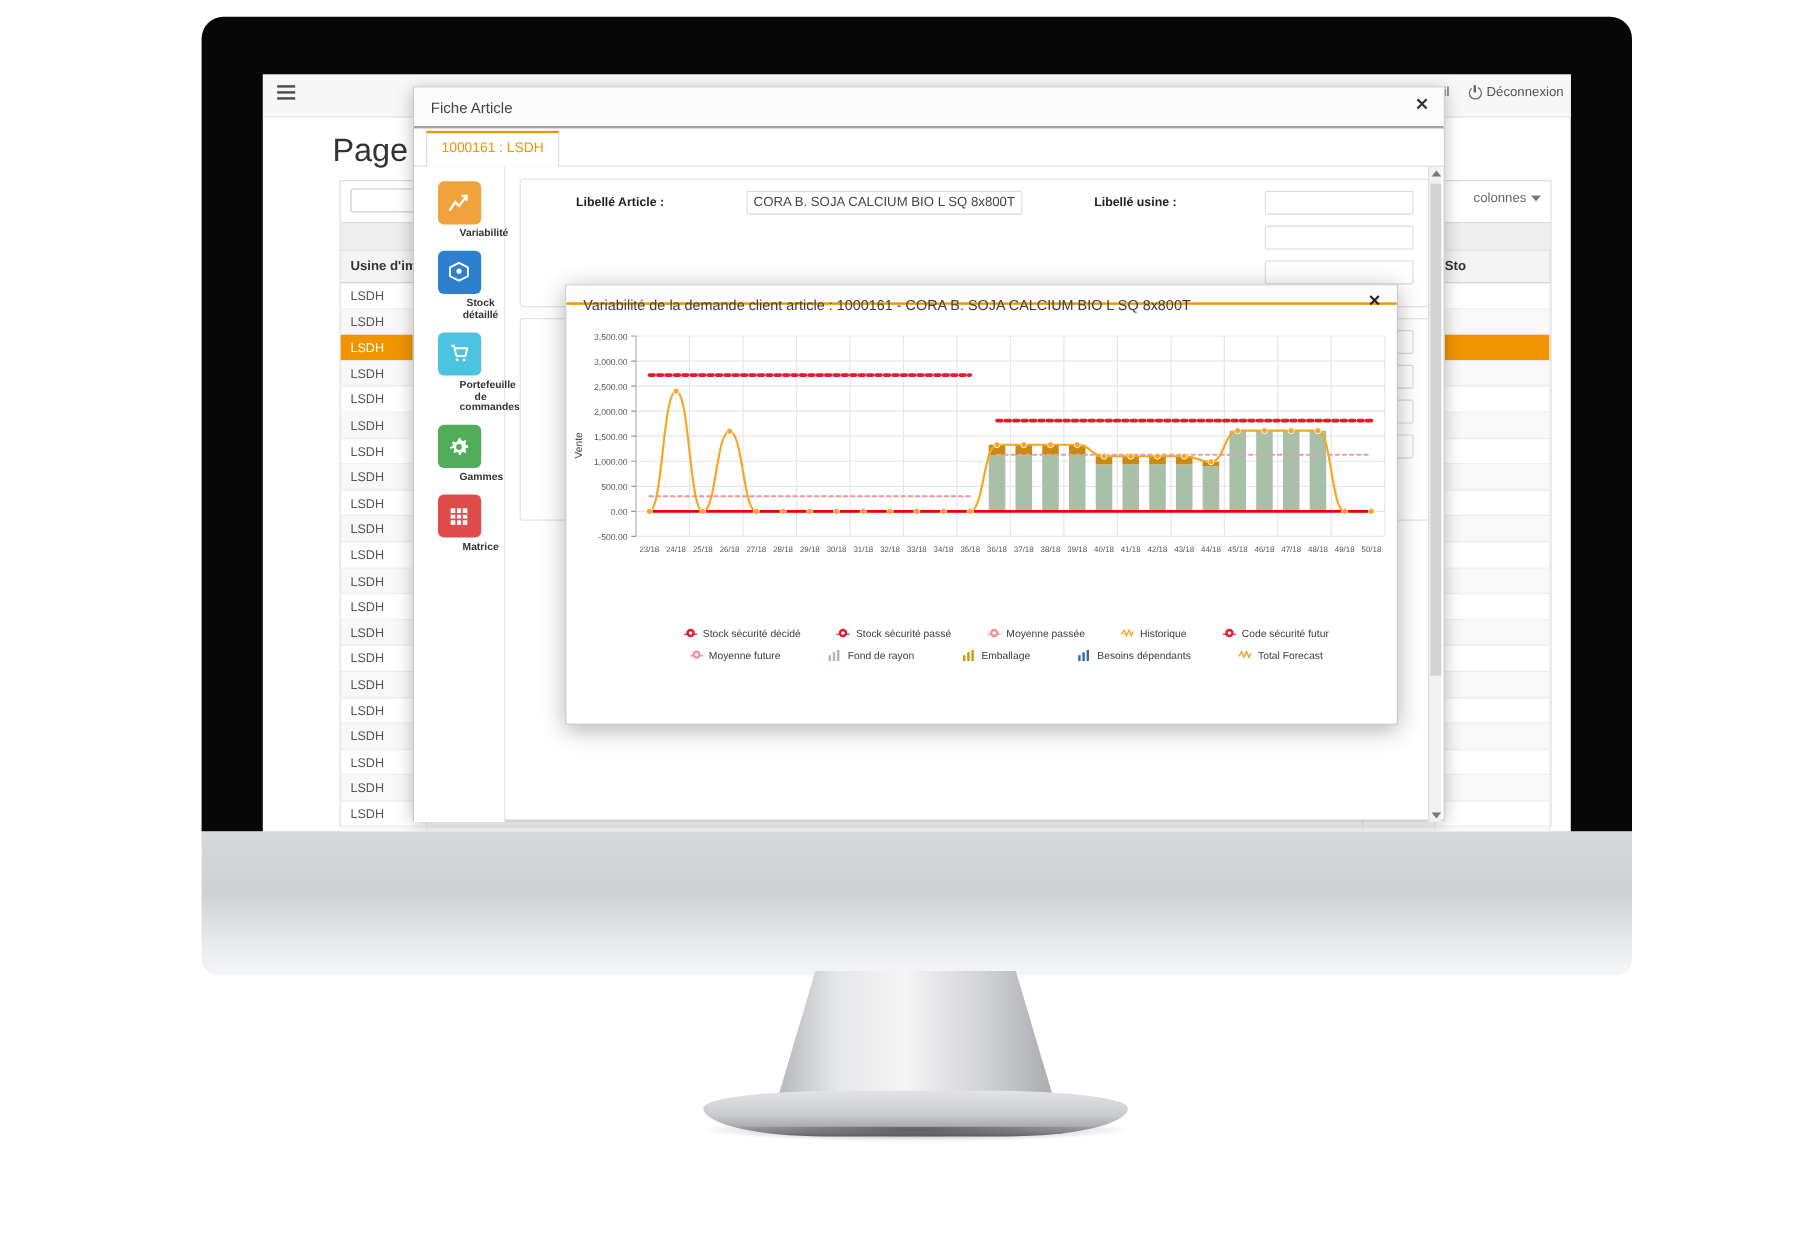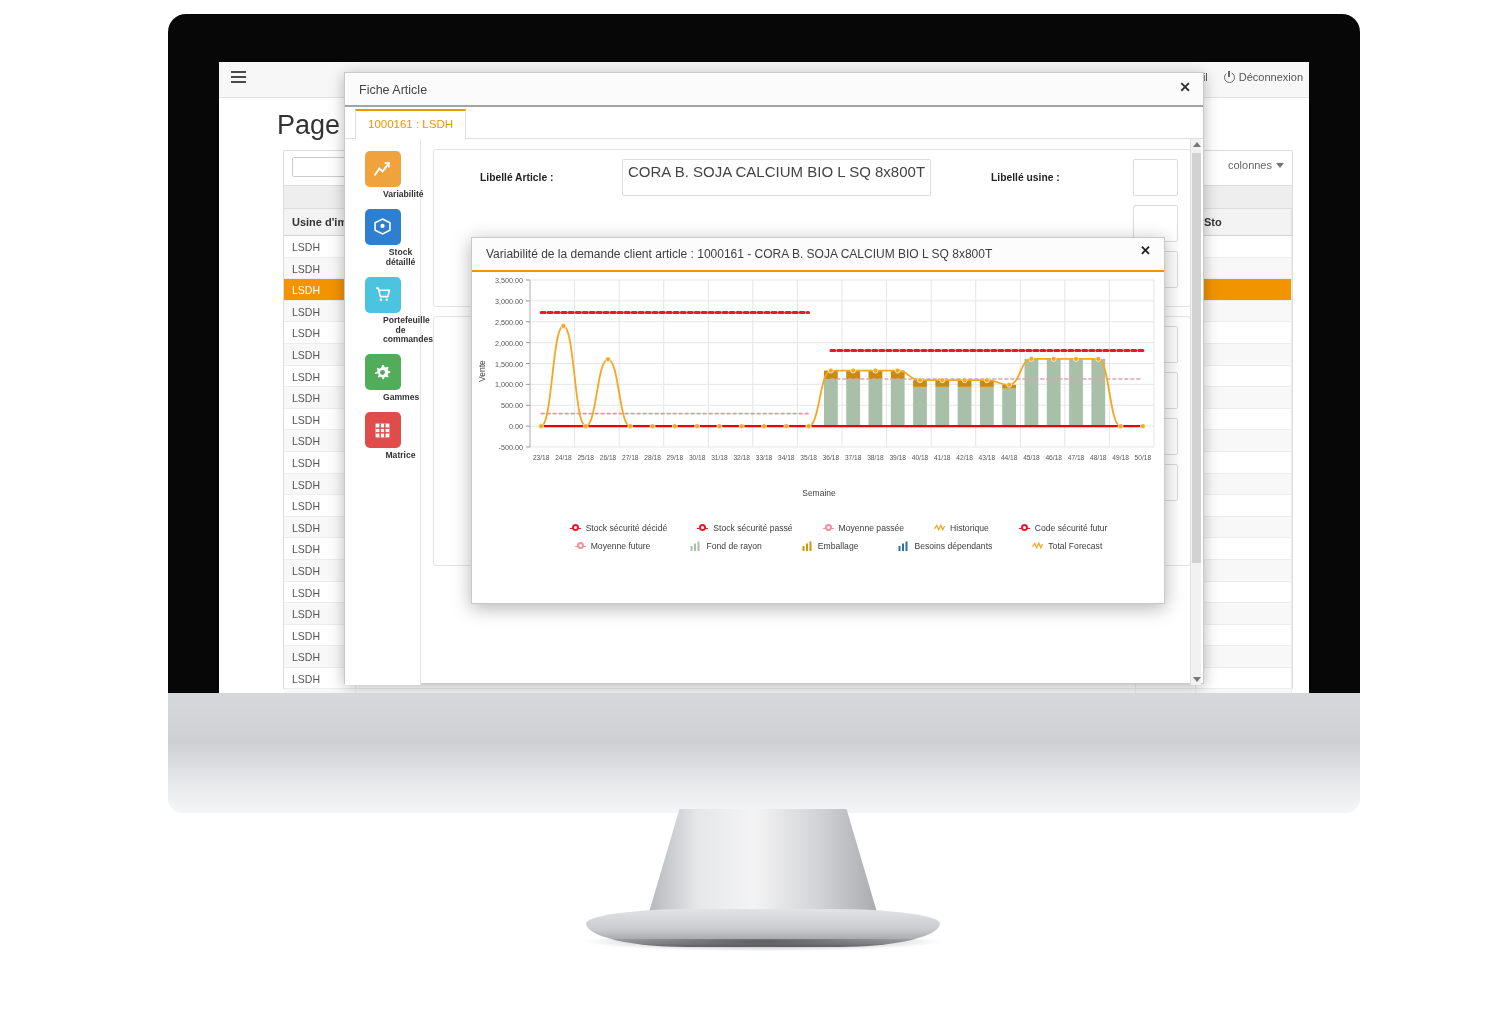--- a/index.html
+++ b/index.html
@@ -121,38 +121,38 @@
              display:flex; align-items:center; justify-content:center; color:#fff; }
   .rail-lb { font-size:8.6px; font-weight:bold; color:#333; line-height:1.15; padding:0 2px;margin-left:36px; }
 
   .mf-main { flex:1; padding:10px 12px 0 12px; overflow:hidden; position:relative; }
   .card { border:1px solid #e4e4e4; border-radius:3px; padding:9px 12px; margin-bottom:9px;
           background:#fff; }
   .fgrid { display:flex; gap:26px; }
   .fcol { flex:1;margin-left:34px; }
   .frow { display:flex; align-items:center; margin-bottom:9px; }
   .flabel { width:142px; flex:0 0 142px; font-size:10.3px; font-weight:bold; color:#222; }
-  .finput { flex:1; height:37px; border:1px solid #dcdcdc; border-radius:2px; background:#fff;
-            font-size:15px; color:#444; padding:3px 5px; overflow:hidden; white-space:nowrap; }
+  .finput { flex:1; height:20px; border:1px solid #dcdcdc; border-radius:2px; background:#fff;
+            font-size:11px; color:#444; padding:3px 5px; overflow:hidden; white-space:nowrap; }
 
   .mf-scroll { position:absolute; right:2px; top:66px; width:11px; height:546px;
                background:#f1f1f1; border-left:1px solid #e0e0e0; }
   .mf-scroll .thumb { position:absolute; left:1px; top:14px; width:9px; height:410px;
                       background:#d2d2d2; }
   .mf-scroll .ar { position:absolute; left:1.5px; width:0;height:0;
                    border-left:4px solid transparent;border-right:4px solid transparent; }
   .mf-scroll .ar.up { top:3px; border-bottom:5px solid #777; }
   .mf-scroll .ar.dn { bottom:3px; border-top:5px solid #777; }
 
   
   #modal-chart {
     position:absolute; left:252px; top:175px; width:694px; height:367px;
     background:#fff; border:1px solid #c9c9c9; box-shadow:0 4px 18px rgba(0,0,0,.3);
   }
-  .mc-head { position:relative; height:34px; background:#fcfcfc; border-bottom:2px solid #f29400; }
+  .mc-head { position:relative; height:16px; background:#fcfcfc; border-bottom:2px solid #f29400; }
   .mc-title { position:absolute; left:14px; top:9px; font-size:12px; color:#3d3d3d; }
   .mc-close { position:absolute; right:13px; top:6px; font-size:13px; font-weight:bold;
               color:#222; cursor:pointer; line-height:1; }
   .mc-body { position:absolute; left:0; top:34px; width:100%; height:333px; }
 
   .chart-wrap { position:absolute; left:0; top:0; width:694px; height:240px; }
   .ylabel { position:absolute; left:5px; top:110px; font-size:8.5px; color:#444;
             transform:rotate(-90deg); transform-origin:left top; white-space:nowrap; }
   .xlabel { position:absolute; left:0; top:216px; width:694px; text-align:center;
             font-size:8.5px; color:#444; }
@@ -637,21 +637,20 @@
               <circle cx="492.57142857142856" cy="108.2" r="2.5" fill="#f5a623" stroke="#fff" stroke-width="0.7"></circle>
               <circle cx="514.8571428571429" cy="108.2" r="2.5" fill="#f5a623" stroke="#fff" stroke-width="0.7"></circle>
               <circle cx="537.1428571428571" cy="112.79249999999999" r="2.5" fill="#f5a623" stroke="#fff" stroke-width="0.7"></circle>
               <circle cx="559.4285714285714" cy="86.9075" r="2.5" fill="#f5a623" stroke="#fff" stroke-width="0.7"></circle>
               <circle cx="581.7142857142857" cy="86.9075" r="2.5" fill="#f5a623" stroke="#fff" stroke-width="0.7"></circle>
               <circle cx="604" cy="86.9075" r="2.5" fill="#f5a623" stroke="#fff" stroke-width="0.7"></circle>
               <circle cx="626.2857142857143" cy="86.9075" r="2.5" fill="#f5a623" stroke="#fff" stroke-width="0.7"></circle>
               <circle cx="648.5714285714286" cy="154.125" r="2.5" fill="#f5a623" stroke="#fff" stroke-width="0.7"></circle>
               <circle cx="670.8571428571429" cy="154.125" r="2.5" fill="#f5a623" stroke="#fff" stroke-width="0.7"></circle>
             </svg>
-          <div class="xlabel">Semaine</div>
         </div>
         <div class="legend" id="chart-legend">
             <div class="legend-row">
               <div class="legend-it">
                 <span class="mk">
                   <span class="mk-ring"></span>
                 </span>
                 <span>Stock sécurité décidé</span>
               </div>
               <span class="lg-sp"></span>

